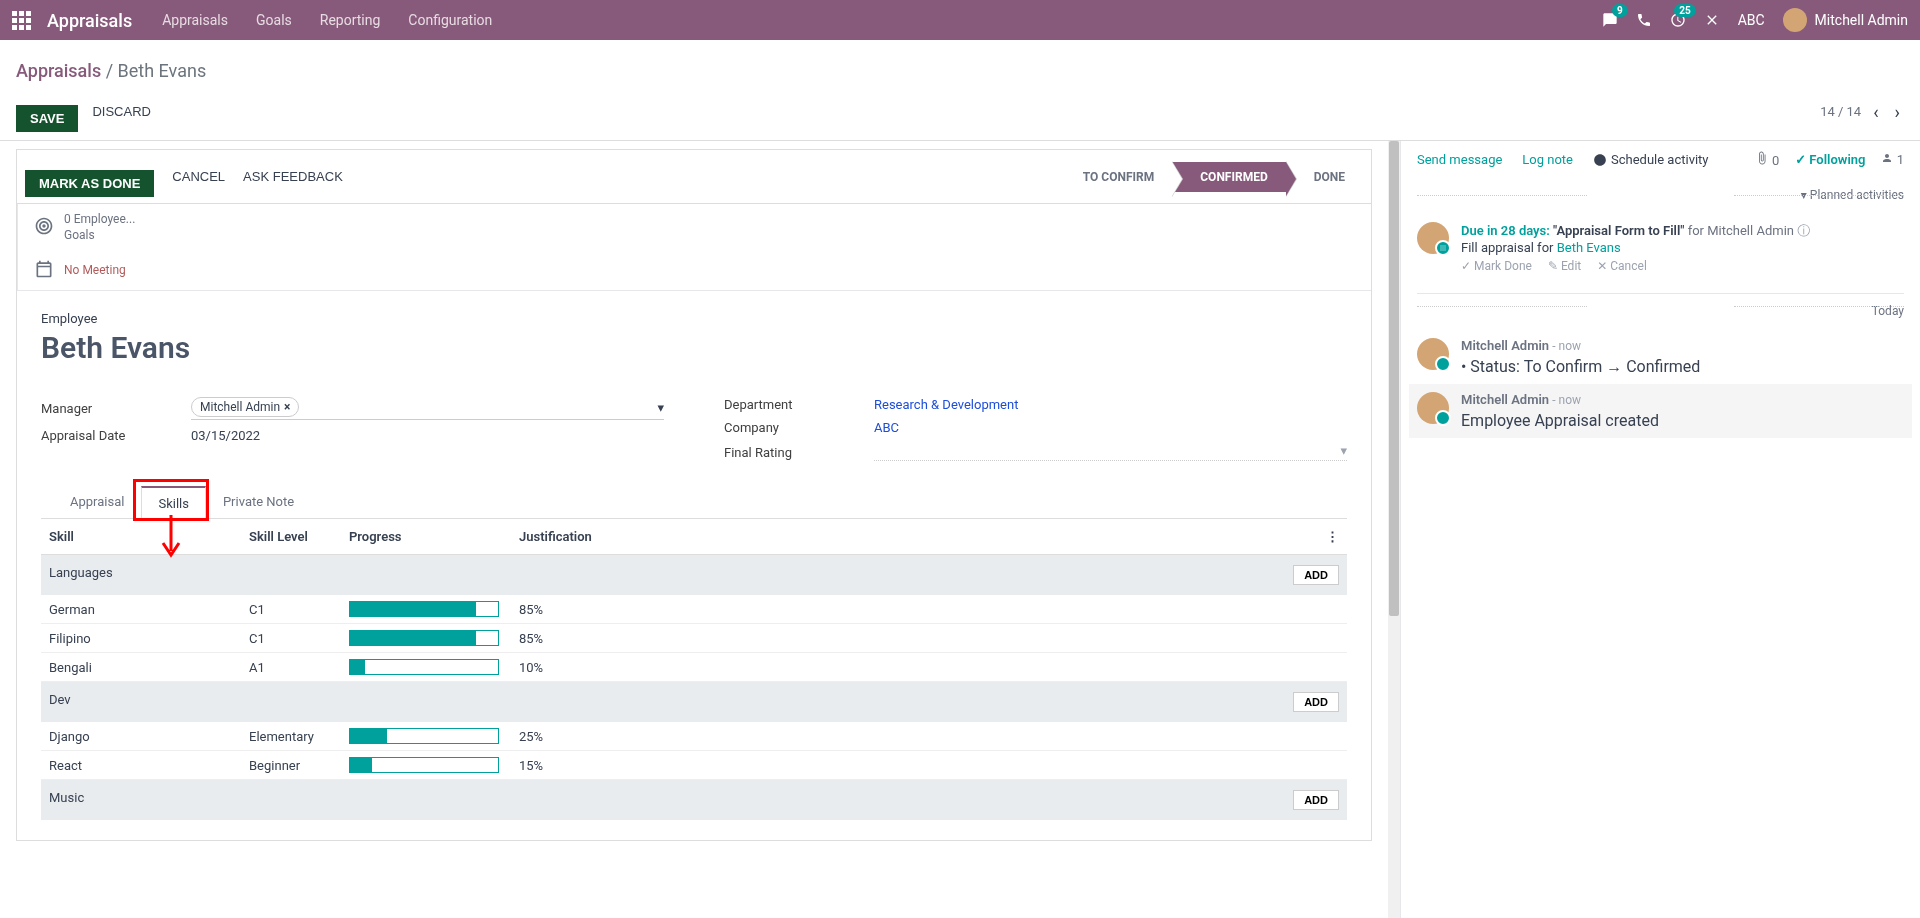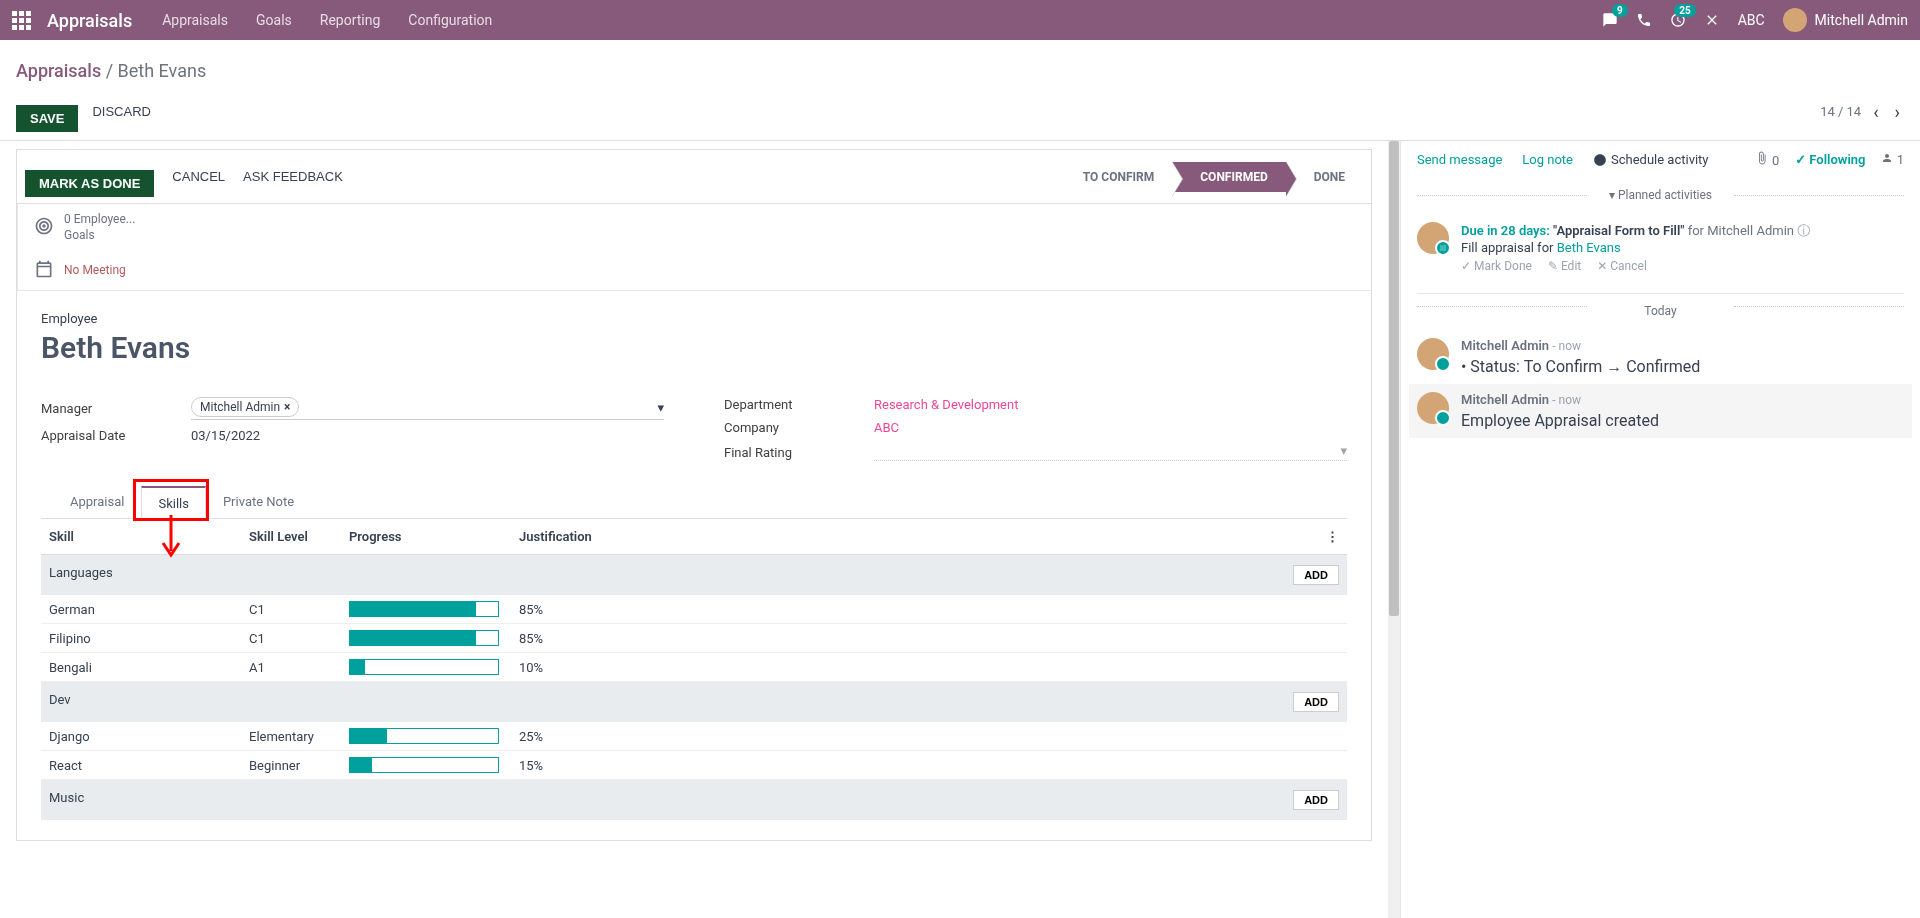--- a/index.html
+++ b/index.html
@@ -59,21 +59,21 @@
 
 .sheet-inner { padding: 20px 24px;}
 .employee-label { font-size: 13px; color: #374151;}
 .employee-name { font-size: 30px; font-weight: 600; color: #4a5568; margin-top: 4px;}
 
 .form-grid { display: flex; gap: 60px; margin-top: 28px;}
 .form-col { flex: 1;}
 .form-row { display: flex; align-items: center; padding: 4px 0;}
 .form-row label { width: 150px; font-size: 13px; color: #404040;}
 .form-row .value { flex: 1; font-size: 13px;}
-.form-row .value a { color: #ec4899; cursor: pointer;}
+.form-row .value a { color: #1d4ed8; cursor: pointer;}
 .tag-chip { display: inline-flex; align-items: center; gap: 4px; border: 1px solid #ccc; border-radius: 12px; padding: 2px 8px; font-size: 12px;}
 .tag-chip .x { cursor: pointer; font-weight: bold;}
 .select-wrap { flex:1; border-bottom: 1px solid #ccc; display: flex; align-items: center; padding-bottom: 2px;}
 .select-wrap .caret { margin-left: auto; cursor: pointer;}
 
 
 .tabs { display: flex; border-bottom: 1px solid #ddd; margin-top: 20px; padding-left: 12px;}
 .tab { padding: 8px 16px; border: 1px solid transparent; border-bottom: none; font-size: 13px; color: #6b7280; cursor: pointer; background: #fff;}
 .tab.active { border-color: #ddd; border-top: 2px solid #875a7b; color: #374151; background: #fff; position: relative; top: 1px;}
 
@@ -88,21 +88,21 @@
 .progress-fill { height: 100%; background: #00a09d;}
 
 
 .chatter-header { display: flex; align-items: center; gap: 20px; padding-bottom: 8px;}
 .chatter-header a { color: #00a09d; font-size: 13px; cursor: pointer;}
 .chatter-header .sched { color: #374151; display: flex; align-items: center; gap: 4px;}
 .chatter-header .right { margin-left: auto; display: flex; gap: 16px; align-items: center;}
 .chatter-header .following { color: #00a09d; font-weight: 600;}
 .chatter-header .attach, .chatter-header .followers { color: #6b7280;}
 
-.section-title { text-align: center; color: #6b7280; font-size: 12px; margin: 12px 0; position: relative;}
+.section-title { text-align: right; color: #6b7280; font-size: 12px; margin: 12px 0; position: relative;}
 .section-title::before, .section-title::after { content: ''; position: absolute; top: 50%; width: 35%; border-top: 1px dotted #ccc;}
 .section-title::before { left: 0;}
 .section-title::after { right: 0;}
 
 .activity-item, .log-item { display: flex; gap: 12px; padding: 8px 0;}
 .activity-avatar { width: 32px; height: 32px; border-radius: 50%; background: #d4a574; position: relative; flex-shrink: 0;}
 .activity-avatar .sub-badge { position: absolute; bottom: -2px; right: -2px; width: 16px; height: 16px; border-radius: 50%; background: #00a09d; border: 2px solid #fff;}
 .activity-avatar .sub-badge.form { background: #00a09d; display: flex; align-items: center; justify-content: center;}
 .activity-body { flex: 1; font-size: 13px;}
 .activity-body .due { color: #00a09d; font-weight: 600;}

